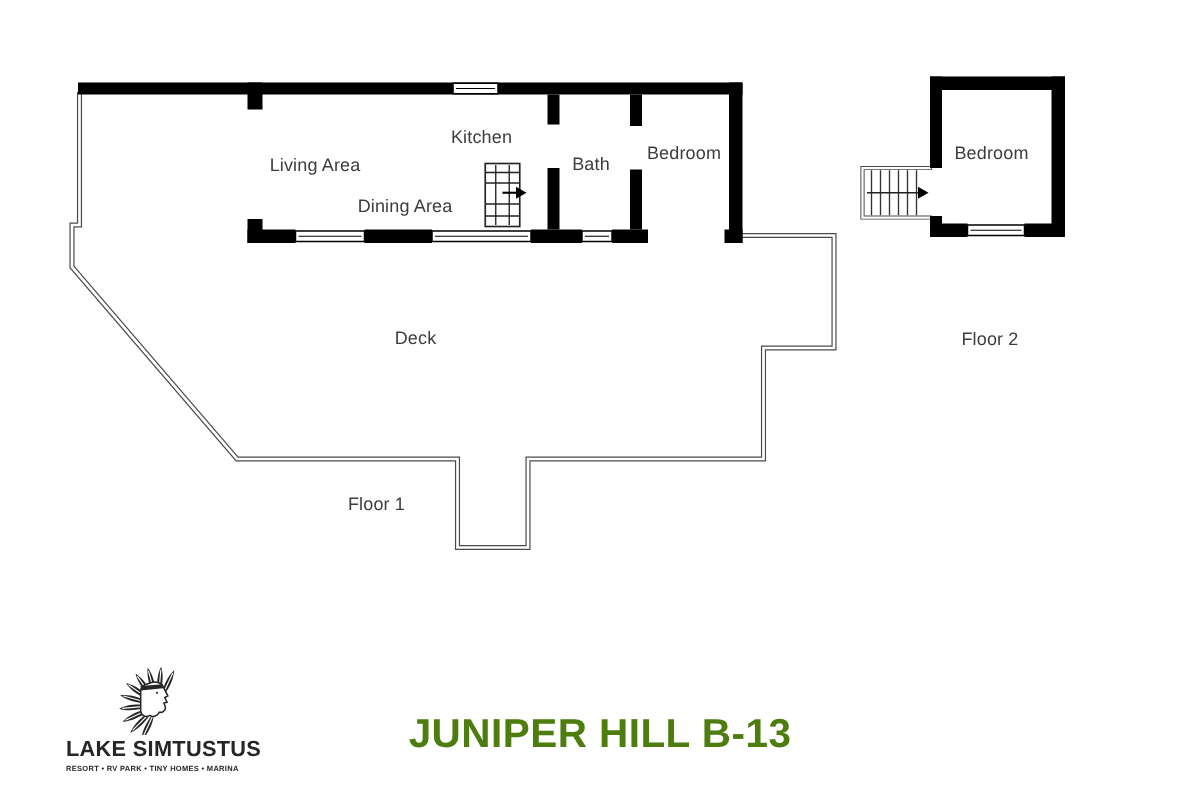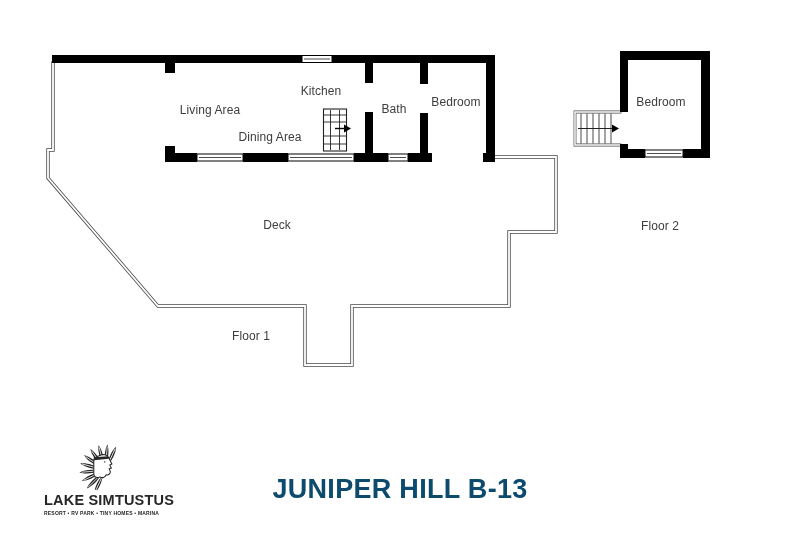--- a/index.html
+++ b/index.html
@@ -7,21 +7,21 @@
     position:relative;width:800px;height:534px;background:#ffffff;
     font-family:"Liberation Sans",sans-serif;overflow:hidden;
   }
   .plan-svg{position:absolute;left:0;top:0;}
   .room-label{
     position:absolute;transform:translate(-50%,-50%);
     font-size:12px;color:#3d3d3d;white-space:nowrap;letter-spacing:.1px;
   }
   .unit-title{
     position:absolute;left:0;top:474px;width:100%;text-align:center;
-    font-size:27px;font-weight:bold;color:#0c4a6e;letter-spacing:.3px;
+    font-size:27px;font-weight:bold;color:#4d7c0f;letter-spacing:.3px;
   }
   .logo{position:absolute;left:44px;top:440px;width:112px;text-align:center;color:#262626;}
   .logo-head{display:block;margin:0 auto;}
   .logo-name{font-size:14.5px;font-weight:bold;letter-spacing:.2px;white-space:nowrap;margin-top:2px;}
   .logo-tagline{font-size:5px;font-weight:bold;letter-spacing:.2px;white-space:nowrap;margin-top:2px;}
 </style>
 </head>
 <body>
 
 <div class="canvas">

